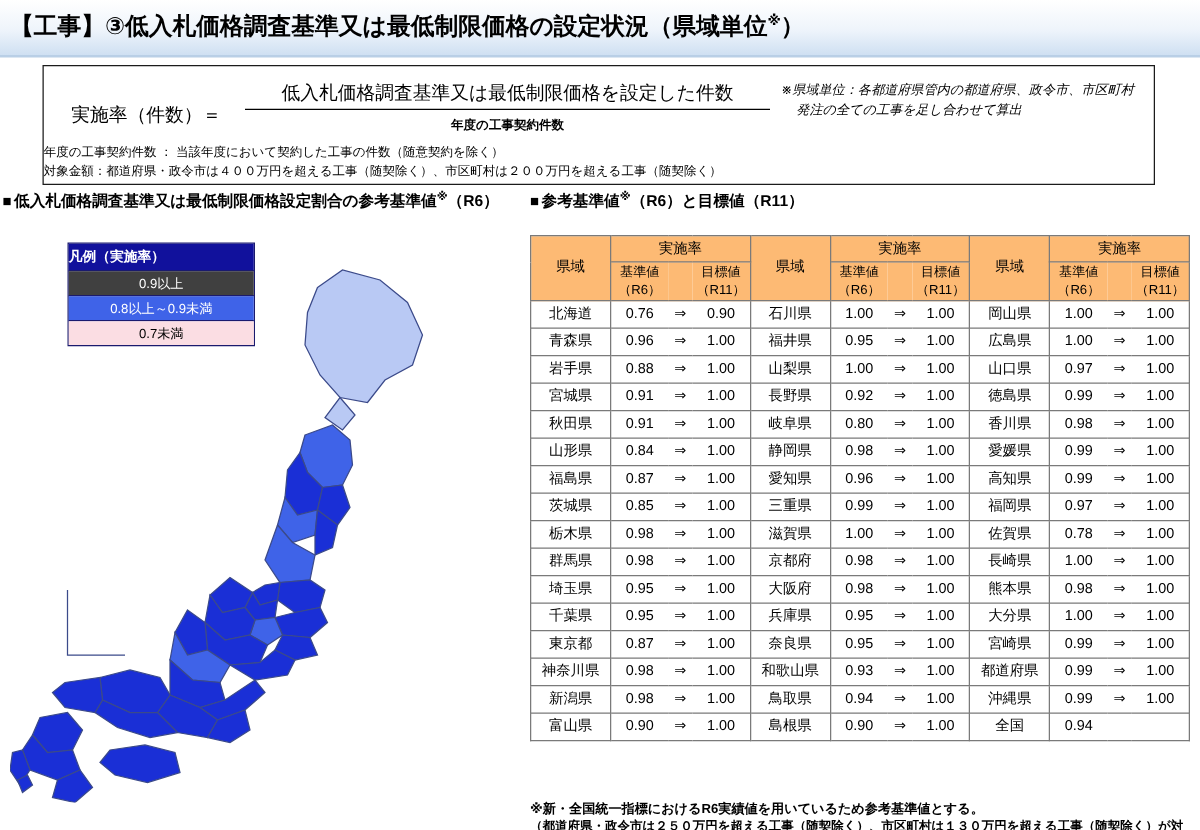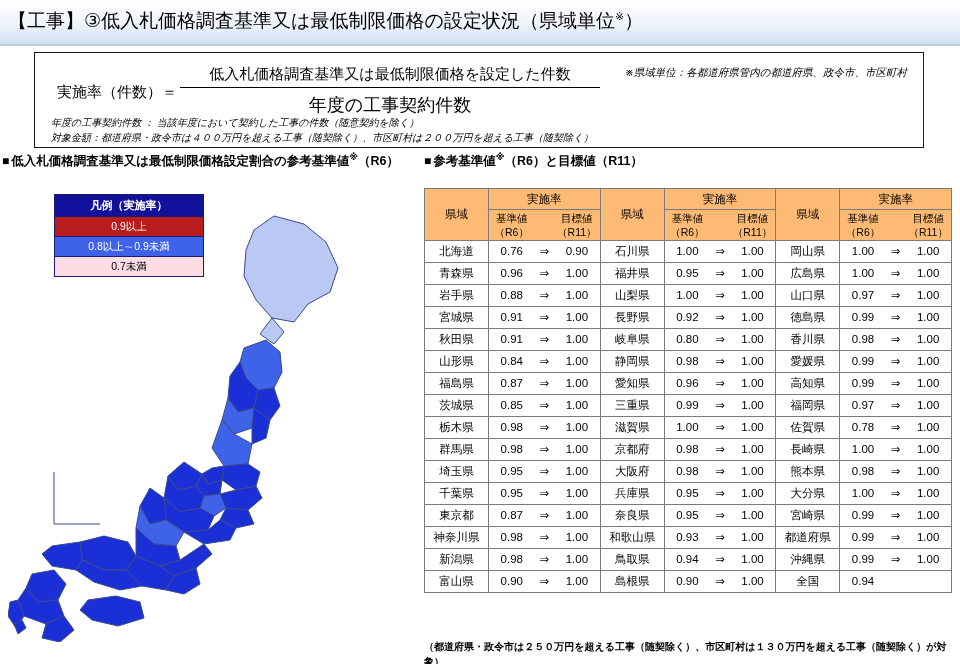--- a/index.html
+++ b/index.html
@@ -10,63 +10,63 @@
     position:relative;overflow:hidden;
   }
   
   #header{
     position:absolute;left:0;top:0;width:960px;height:44px;
     background:linear-gradient(to bottom,#ffffff 0%,#eef4fb 55%,#cfe0f2 100%);
     border-bottom:2px solid #b9cfe6;
   }
   #header .title{
     position:absolute;left:8px;top:8px;
-    font-size:19px;font-weight:normal;letter-spacing:0px;color:#000;
+    font-size:19px;font-weight:bold;letter-spacing:0px;color:#000;
     white-space:nowrap;
   }
   #header .sup{font-size:11px;vertical-align:super;}
   
   #formula-box{
     position:absolute;left:34px;top:52px;width:888px;height:94px;
     border:1px solid #1b1b1b;background:#fff;
   }
   #formula-label{
     position:absolute;left:22px;top:30px;font-size:15px;white-space:nowrap;
   }
   #fraction{
-    position:absolute;left:145px;top:12px;width:420px;text-align:center;
+    position:absolute;left:161px;top:12px;width:420px;text-align:center;
   }
   #fraction .num{font-size:15px;padding-bottom:3px;white-space:nowrap;}
   #fraction .bar{border-top:1.5px solid #000;margin:0 0 3px 0;}
-  #fraction .den{font-size:18px;padding-top:2px;white-space:nowrap;}
+  #fraction .den{font-size:10px;padding-top:2px;white-space:nowrap;font-weight:bold;}
   #formula-note{
     position:absolute;left:590px;top:12px;width:290px;font-size:10.5px;line-height:1.5;font-style:italic;
   }
   #formula-foot{
-    position:absolute;left:16px;top:62px;font-size:10px;line-height:1.5;font-style:italic;
+    position:absolute;left:0;top:62px;font-size:10px;line-height:1.5;
   }
   
   .sec-head{
     position:absolute;font-size:12.5px;font-weight:bold;white-space:nowrap;
   }
   .sec-head .mk{font-size:12px;margin-right:2px;}
   .sec-head .sup{font-size:9px;vertical-align:super;}
   #sec-left{left:2px;top:152px;}
   #sec-right{left:424px;top:152px;}
   
   #map-panel{
     position:absolute;left:8px;top:172px;width:404px;height:470px;
   }
   #map-svg{position:absolute;left:0;top:0;}
   
   #legend{
     position:absolute;left:46px;top:22px;width:148px;border:1px solid #1a1a6e;background:#fff;
   }
   #legend .lg-title{
-    background:#11119c;color:#fff;text-align:center;font-size:11px;font-weight:bold;padding:3px 0;
+    background:#11119c;color:#fff;font-size:11px;font-weight:bold;padding:3px 0;
     border-bottom:1px solid #1a1a6e;
   }
   #legend .lg-row{
     font-size:10.5px;text-align:center;padding:2.5px 0;border-bottom:1px solid #1a1a6e;
   }
   #legend .lg-row:last-child{border-bottom:none;}
   
   #table-wrap{position:absolute;left:424px;top:188px;width:528px;}
   table{border-collapse:collapse;font-size:11.5px;width:528px;}
   th,td{border:1px solid #7a7a7a;text-align:center;padding:0;height:21px;line-height:21px;}
@@ -96,20 +96,21 @@
 
 <div id="formula-box">
   <div id="formula-label">実施率（件数）＝</div>
   <div id="fraction">
     <div class="num">低入札価格調査基準又は最低制限価格を設定した件数</div>
     <div class="bar"></div>
     <div class="den">年度の工事契約件数</div>
   </div>
   <div id="formula-note">
     <div>※県域単位：各都道府県管内の都道府県、政令市、市区町村</div>
+    <div style="padding-left:12px">発注の全ての工事を足し合わせて算出</div>
   </div>
   <div id="formula-foot">
     <div>年度の工事契約件数 ： 当該年度において契約した工事の件数（随意契約を除く）</div>
     <div>対象金額：都道府県・政令市は４００万円を超える工事（随契除く）、市区町村は２００万円を超える工事（随契除く）</div>
   </div>
 </div>
 
 <div id="sec-left" class="sec-head"><span class="mk">■</span><span>低入札価格調査基準又は最低制限価格設定割合の参考基準値</span><span class="sup">※</span><span>（R6）</span></div>
 
 <div id="sec-right" class="sec-head"><span class="mk">■</span><span>参考基準値</span><span class="sup">※</span><span>（R6）と目標値（R11）</span></div>
@@ -157,21 +158,21 @@
     <path d="M38 452 L56 444 L66 458 L52 470 L34 466 Z" fill="#1a2fd6" stroke="#3b4a8a" stroke-width="1"></path>
     <path d="M10 428 L16 444 L8 456 L0 444 L2 430 Z" fill="#1a2fd6" stroke="#3b4a8a" stroke-width="1"></path>
 
     <path d="M6 452 L14 448 L18 456 L10 462 Z" fill="#1a2fd6" stroke="#3b4a8a" stroke-width="1"></path>
 
     <path d="M46 300 L46 352 L92 352" fill="none" stroke="#3b4a8a" stroke-width="1"></path>
   </svg>
 
   <div id="legend">
     <div class="lg-title">凡例（実施率）</div>
-    <div class="lg-row" style="background:#b91c1c;color:#fff">0.9以上</div>
+    <div class="lg-row" style="background:#404040;color:#fff">0.9以上</div>
     <div class="lg-row" style="background:#3f63e8;color:#fff">0.8以上～0.9未満</div>
     <div class="lg-row" style="background:#fbdde3;color:#000">0.7未満</div>
   </div>
 </div>
 
 <div id="table-wrap">
   <table>
     <thead>
       <tr>
         <th class="pref" rowspan="2">県域</th>
@@ -436,14 +437,15 @@
           <td class="pref pref-cell">全国</td>
           <td class="val num-cell cell-left">0.94</td>
           <td class="arrow-cell"></td>
           <td class="val num-cell cell-right"></td>
         </tr>
       </tbody>
   </table>
 </div>
 
 <div id="foot-note">
+  <div>※新・全国統一指標におけるR6実績値を用いているため参考基準値とする。</div>
   <div class="l2">（都道府県・政令市は２５０万円を超える工事（随契除く）、市区町村は１３０万円を超える工事（随契除く）が対象）</div>
 </div>
 
 </body></html>

